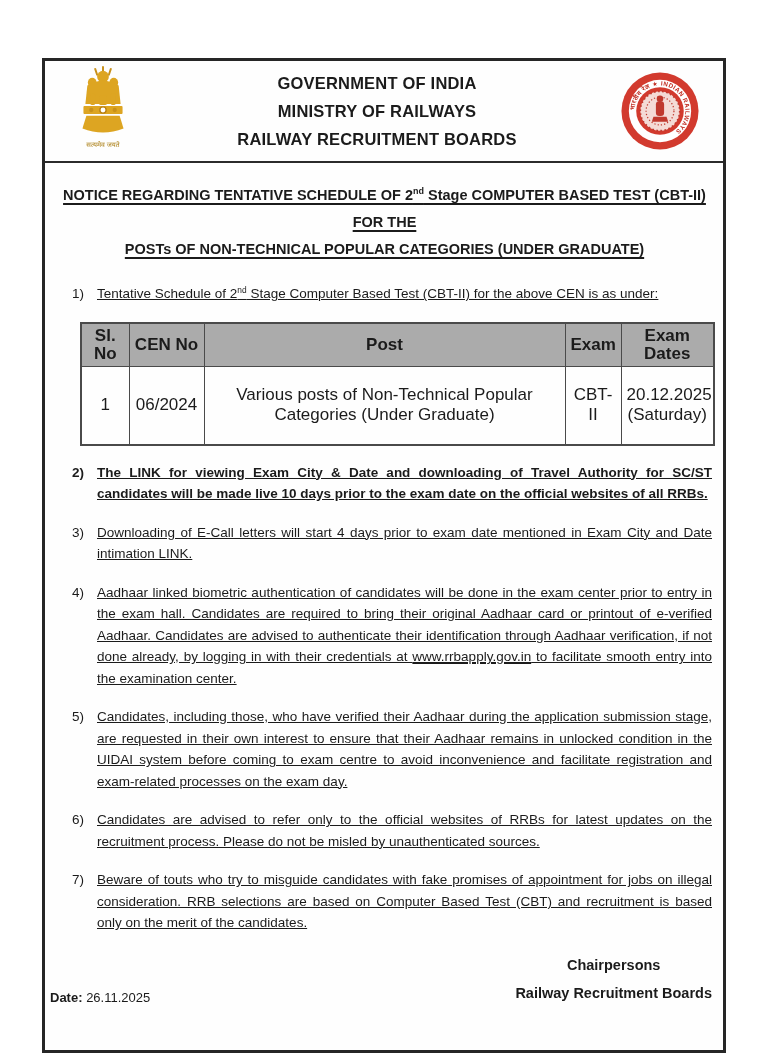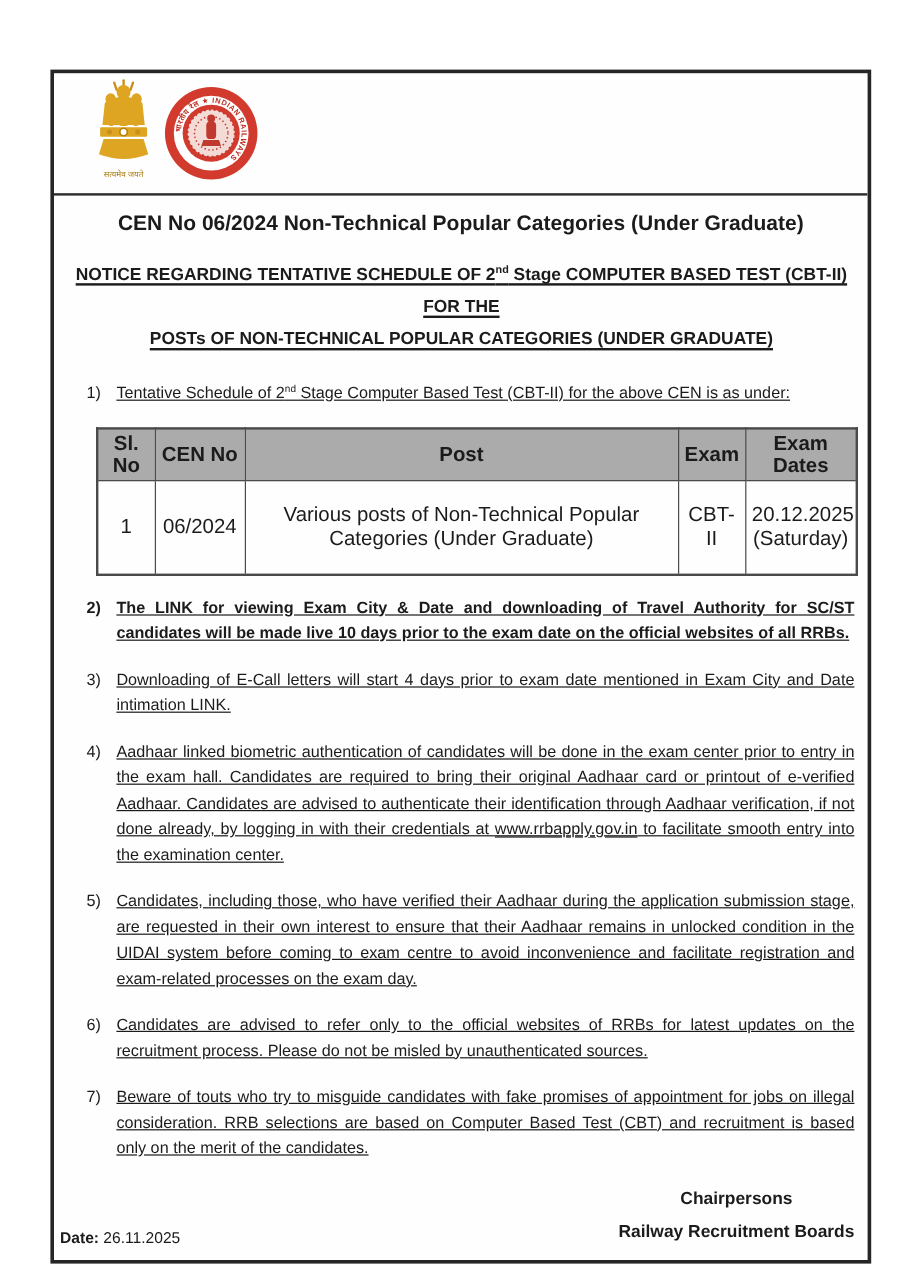--- a/index.html
+++ b/index.html
@@ -138,20 +138,25 @@
             <rect x="10" y="43" width="40" height="8" rx="1"></rect>
           </g>
           <circle cx="30" cy="47" r="3.2" fill="#fff" stroke="#b97f10" stroke-width="1.4"></circle>
           <circle cx="18" cy="47" r="2.2" fill="#c8901a"></circle>
           <circle cx="42" cy="47" r="2.2" fill="#c8901a"></circle>
           <path d="M13 53 H47 L51 66 Q30 74 9 66 Z" fill="#dda522"></path>
           <text x="30" y="85" font-size="7" fill="#a97c10" text-anchor="middle">सत्यमेव जयते</text>
         </svg>
       </div>
 
+      <div class="hdr-text">
+        <div>GOVERNMENT OF INDIA</div>
+        <div>MINISTRY OF RAILWAYS</div>
+        <div>RAILWAY RECRUITMENT BOARDS</div>
+      </div>
 
       <div class="hdr-logo">
         <svg viewBox="0 0 100 100" width="82" height="82" aria-hidden="true">
           <circle cx="50" cy="50" r="47" fill="#d23a2e"></circle>
           <circle cx="50" cy="50" r="38" fill="#ffffff"></circle>
           <circle cx="50" cy="50" r="29" fill="#d23a2e"></circle>
           <defs>
             <path id="ringpath" d="M50,50 m-31,0 a31,31 0 1 1 62,0 a31,31 0 1 1 -62,0"></path>
           </defs>
           <text font-size="7.6" font-weight="bold" fill="#c02b20" letter-spacing="0.6">
@@ -160,21 +165,20 @@
           <circle cx="50" cy="50" r="24" fill="#f4dbd6"></circle>
           <circle cx="50" cy="50" r="24" fill="none" stroke="#c0392e" stroke-width="2" stroke-dasharray="2 3"></circle>
           <circle cx="50" cy="50" r="17" fill="none" stroke="#c0392e" stroke-width="1.5" stroke-dasharray="1.5 2.5"></circle>
           <circle cx="50" cy="35" r="4" fill="#c0392e"></circle>
           <rect x="45" y="38" width="10" height="18" rx="4" fill="#c0392e"></rect>
           <path d="M42 57 h16 l2 6 h-20 z" fill="#c0392e"></path>
         </svg>
       </div>
     </div>
 
-    <div class="doc-title">CEN No 06/2024 Non-Technical Popular Categories (Under Graduate)</div>
 
     <div class="notice-heading">
       <div><span class="uline"><span>NOTICE REGARDING TENTATIVE SCHEDULE OF  2</span><sup>nd</sup><span> Stage COMPUTER BASED TEST (CBT-II) FOR THE</span></span></div>
       <div><span class="uline">POSTs OF NON-TECHNICAL POPULAR CATEGORIES  (UNDER GRADUATE)</span></div>
     </div>
 
     <div class="list">
 
       <div class="item">
         <span class="num">1)</span>

